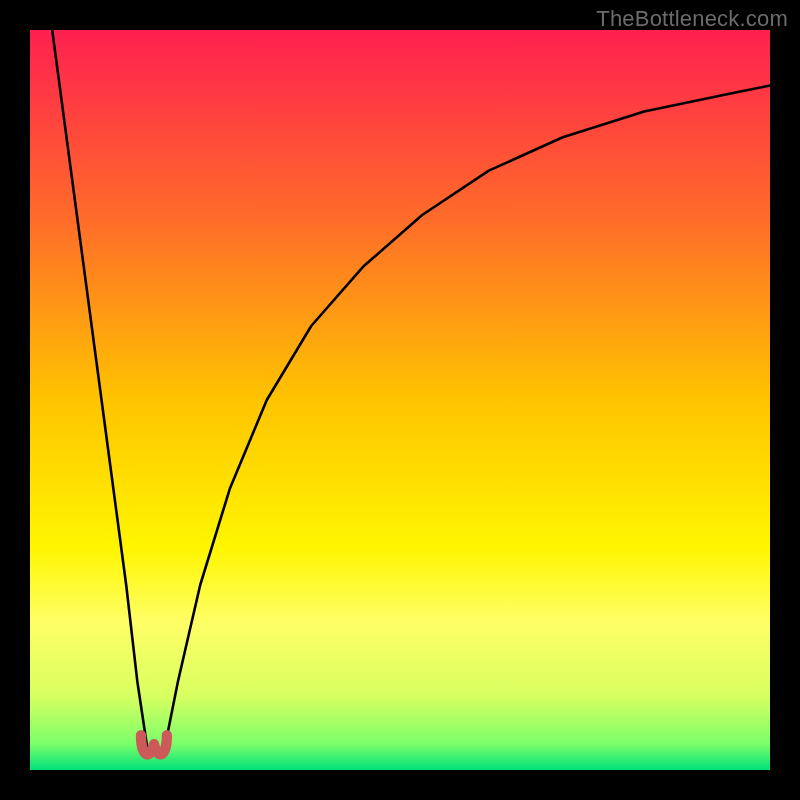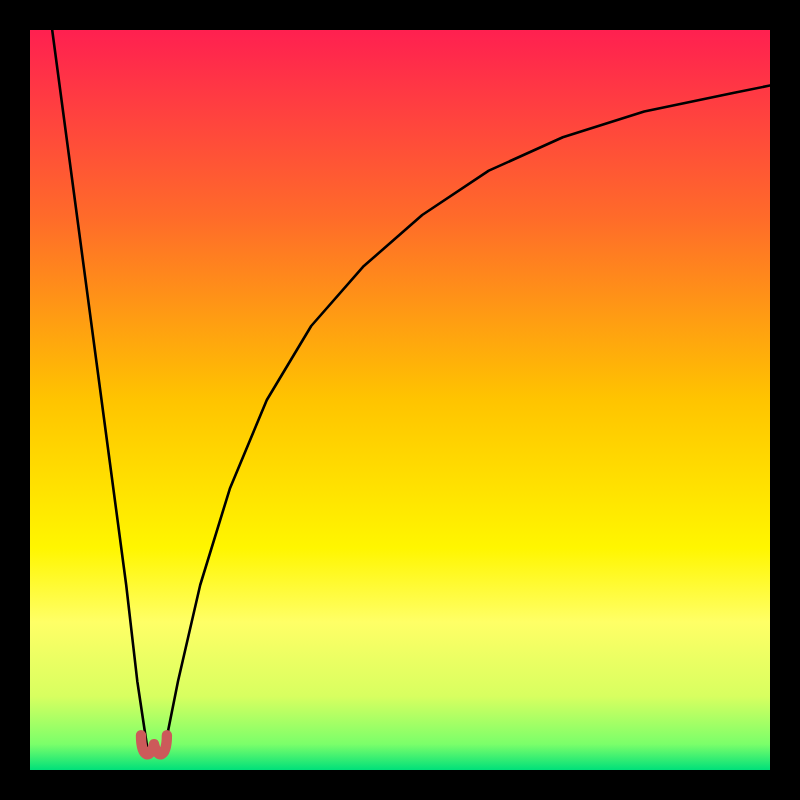--- a/index.html
+++ b/index.html
@@ -65,13 +65,14 @@
           </linearGradient>
       </defs>
       <rect x="0" y="0" width="100" height="100" fill="url(#bg)"></rect>
     </svg>
     <svg class="curve-svg" viewBox="0 0 100 100" preserveAspectRatio="none">
       <path fill="none" stroke="#000" stroke-width="0.35" stroke-linecap="round" stroke-linejoin="round" d="M3.00 0.00 L5.00 15.00 L7.00 30.00 L9.00 45.00 L11.00 60.00 L13.00 75.00 L14.50 88.00 L16.00 98.00"></path>
       <path fill="none" stroke="#000" stroke-width="0.35" stroke-linecap="round" stroke-linejoin="round" d="M18.00 98.00 L20.00 88.00 L23.00 75.00 L27.00 62.00 L32.00 50.00 L38.00 40.00 L45.00 32.00 L53.00 25.00 L62.00 19.00 L72.00 14.50 L83.00 11.00 L95.00 8.50 L100.00 7.50"></path>
       <path fill="none" stroke="#cc5a5a" stroke-width="1.4" stroke-linecap="round" stroke-linejoin="round" d="M15.00 95.30 C15.00 98.50 16.35 98.50 16.75 96.50 C17.15 98.50 18.50 98.50 18.50 95.30"></path>
     </svg>
   </div>
+  <div class="watermark">TheBottleneck.com</div>
 </div>
 
 </body></html>

